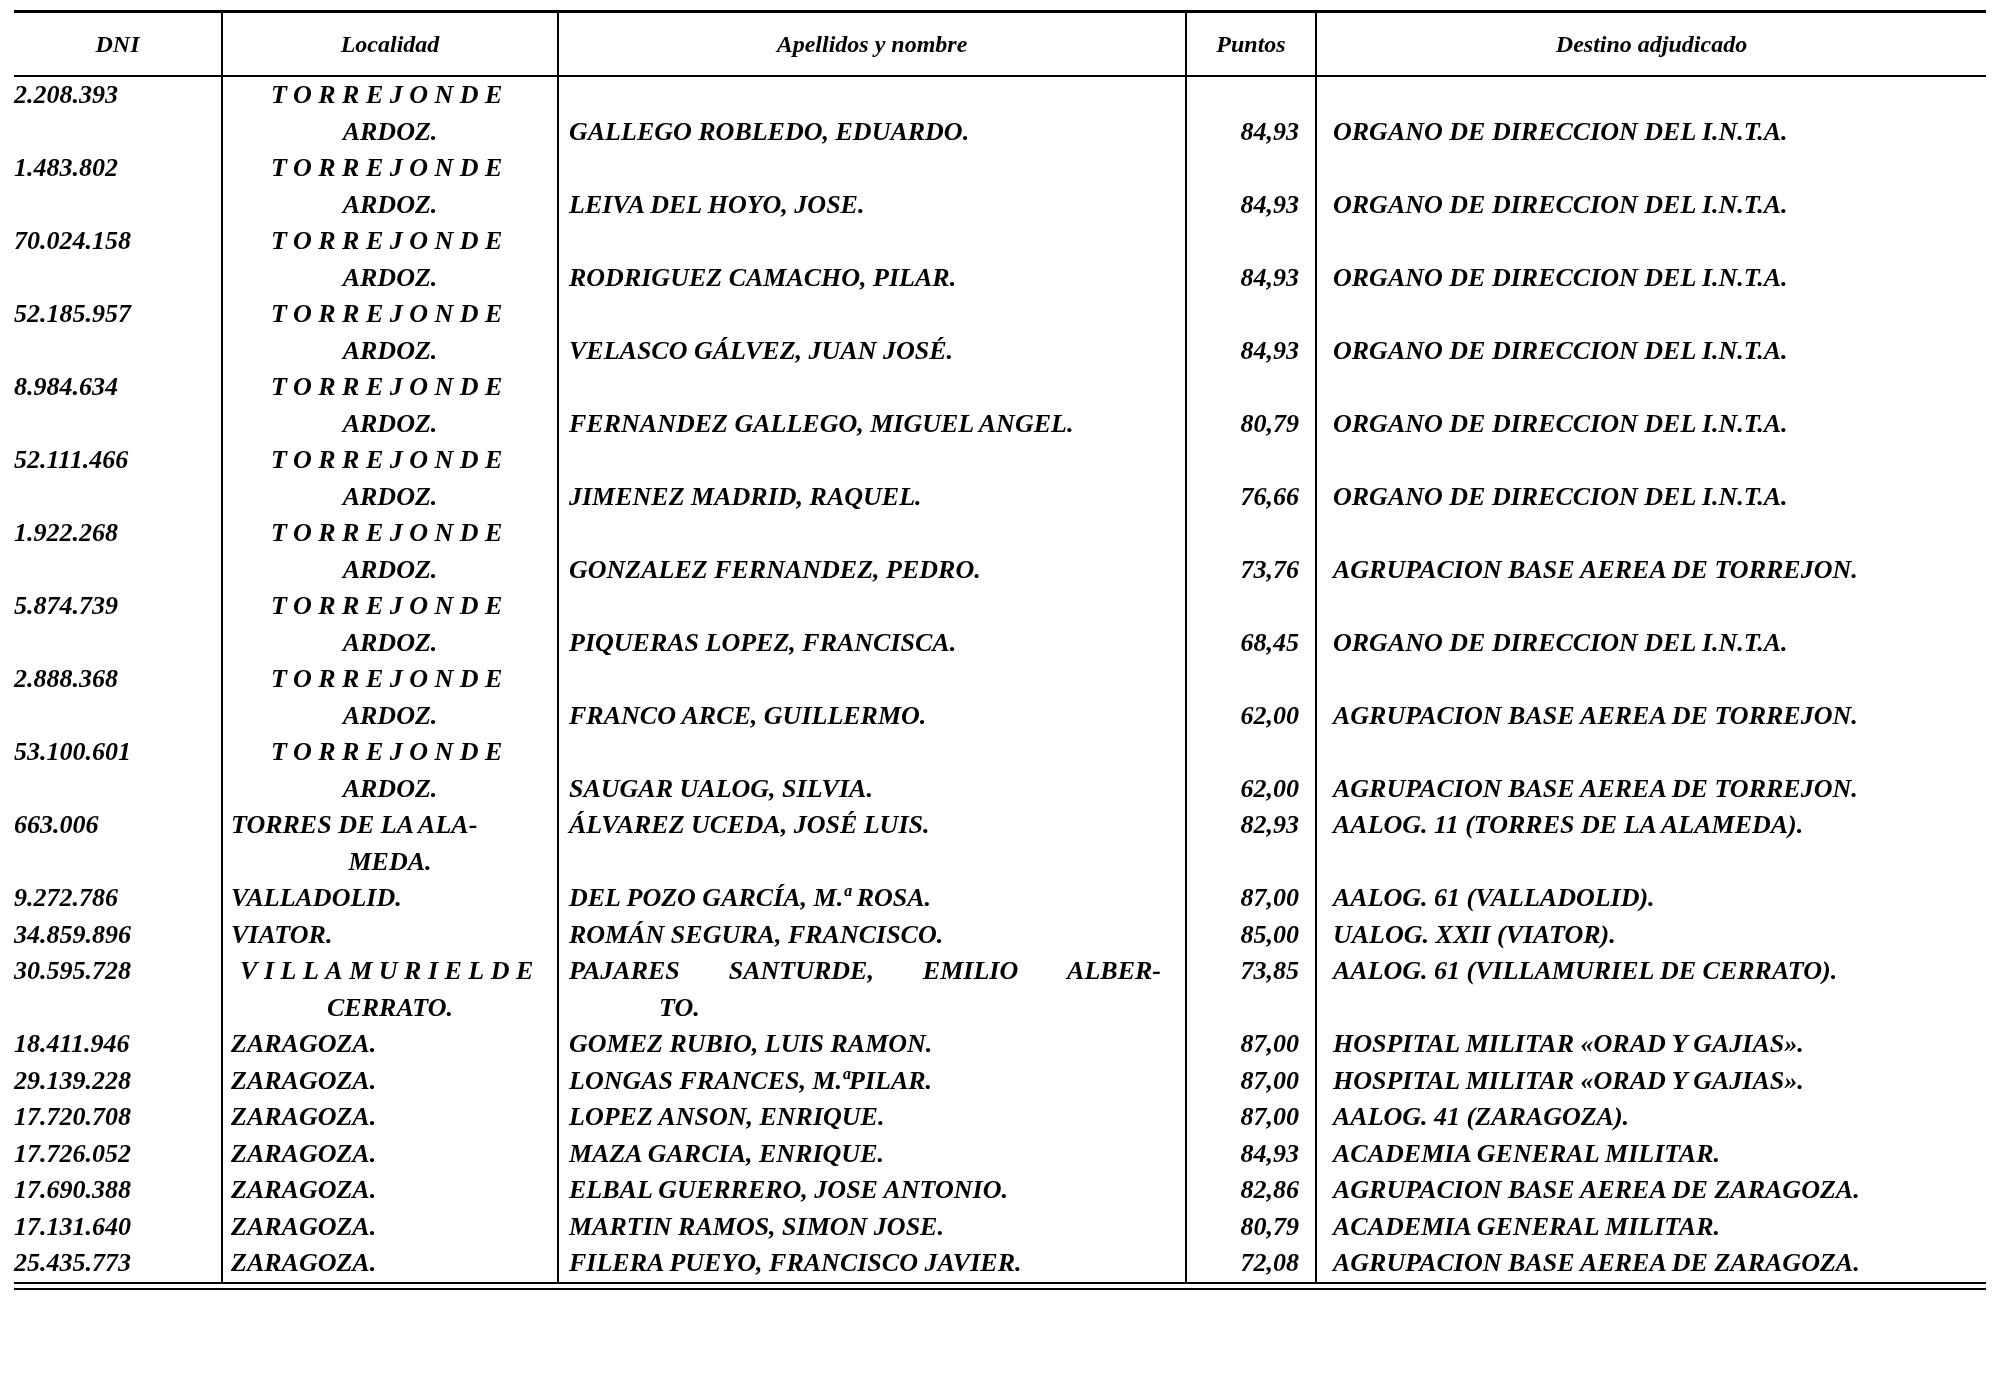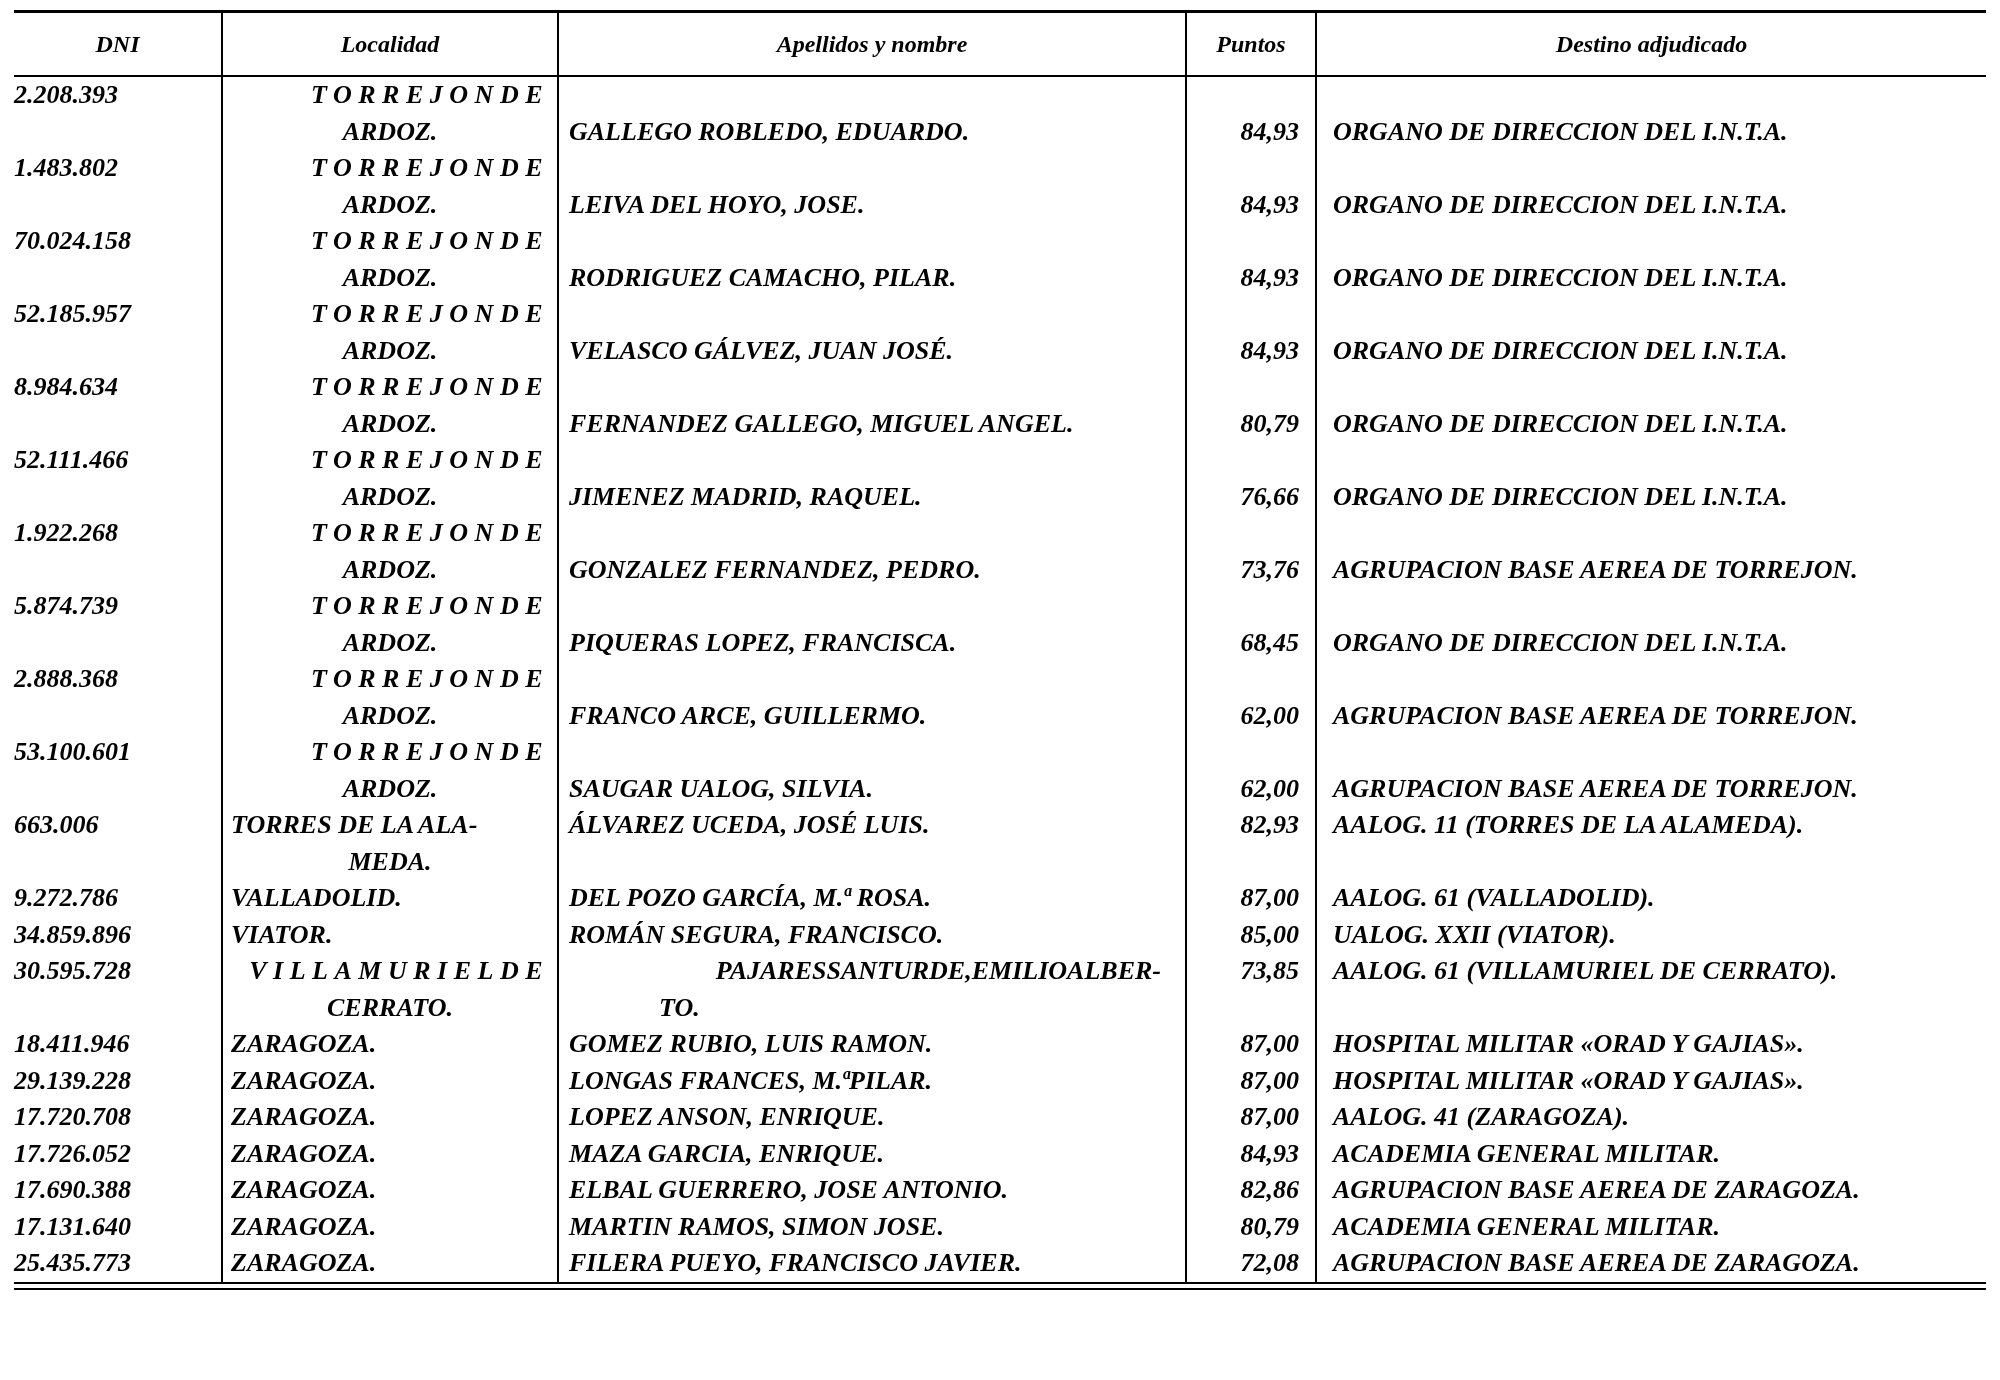--- a/index.html
+++ b/index.html
@@ -28,25 +28,25 @@
   .sep { border-right: 2px solid #000; }
 
   td { font-size: 26px; line-height: 36.5px; padding: 0; vertical-align: top; }
 
   tr.vbottom td { vertical-align: bottom; }
   tr.vbottom td.dni, tr.vbottom td.localidad { vertical-align: top; }
 
   td.dni { text-align: left; padding-right: 14px; }
 
   td.localidad { padding: 0 8px; }
-  .loc-spread { display: flex; justify-content: flex-end; letter-spacing: 0.25em; }
+  .loc-spread { display: flex; justify-content: center; letter-spacing: 0.25em; }
   .loc-cont { text-align: center; }
 
   td.nombre { padding-left: 10px; padding-right: 16px; margin-top: 44px; }
-  .nombre-justify { display: flex; justify-content: flex-end; padding-right: 8px; }
+  .nombre-justify { display: flex; justify-content: space-between; padding-right: 8px; }
   .nombre-cont { padding-left: 90px; }
 
   td.puntos { text-align: right; padding-right: 16px; }
   td.destino { padding-left: 16px; }
 
   .bottom-rule { width: 1972px; margin-top: 4px; border-top: 2px solid #000; height: 0; }
 </style>
 </head>
 <body>
 

